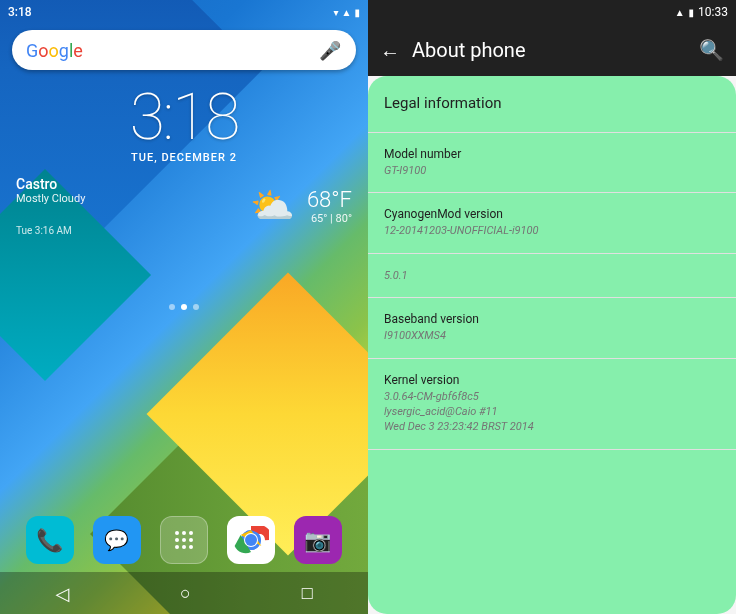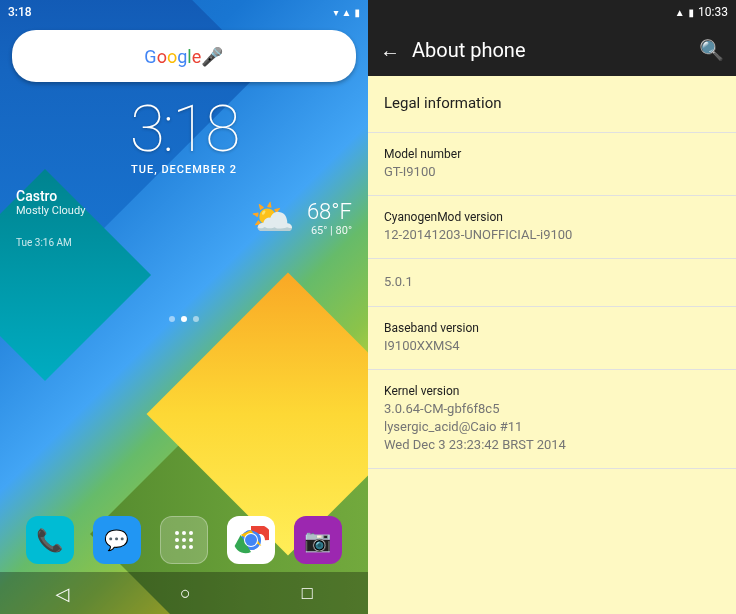--- a/index.html
+++ b/index.html
@@ -100,25 +100,25 @@
       font-size: 10px;
     }
 
     
     .search-bar {
       position: relative;
       z-index: 10;
       margin: 6px 12px;
       background: white;
       border-radius: 24px;
-      height: 52px;
+      height: 40px;
       display: flex;
       align-items: center;
       padding: 0 14px;
-      justify-content: center;
+      justify-content: space-between;
       box-shadow: 0 2px 4px rgba(0,0,0,0.3);
     }
 
     .google-text {
       font-size: 18px;
       font-weight: 400;
       color: #555;
     }
 
     .google-g { color: #4285f4; }
@@ -335,40 +335,42 @@
 
     .search-btn {
       color: white;
       font-size: 20px;
     }
 
     
     .settings-list {
       flex: 1;
       overflow-y: auto;
-      background: #fef9c3;
+      background: #86efac;
+      border-radius: 19px;
     }
 
     .settings-item {
       padding: 14px 16px;
       border-bottom: 1px solid #e0e0e0;
       cursor: pointer;
     }
 
     .settings-item-title {
       font-size: 12px;
       color: #212121;
       font-weight: 400;
       margin-bottom: 2px;
     }
 
     .settings-item-value {
-      font-size: 13px;
+      font-size: 11px;
       color: #757575;
       line-height: 1.4;
+      font-style: italic;
     }
 
     .settings-item-single {
       padding: 18px 16px;
       border-bottom: 1px solid #e0e0e0;
     }
 
     .settings-item-single .settings-item-title {
       font-size: 15px;
       color: #212121;

